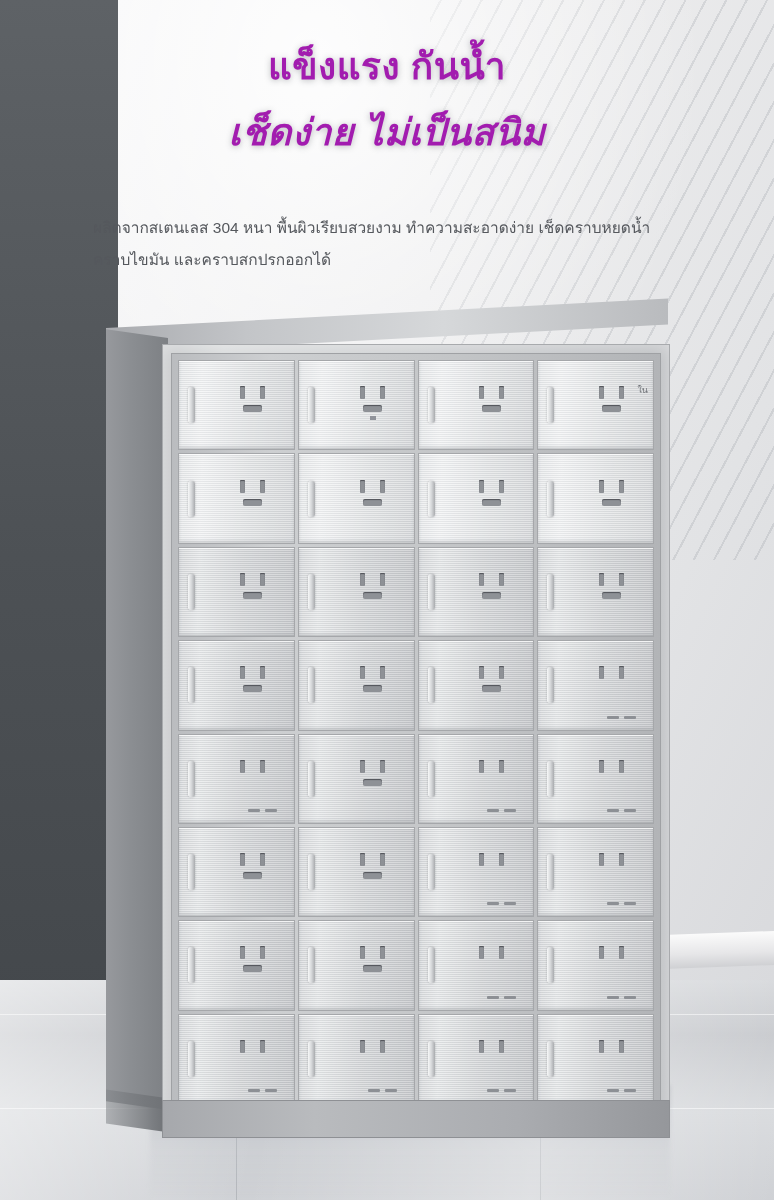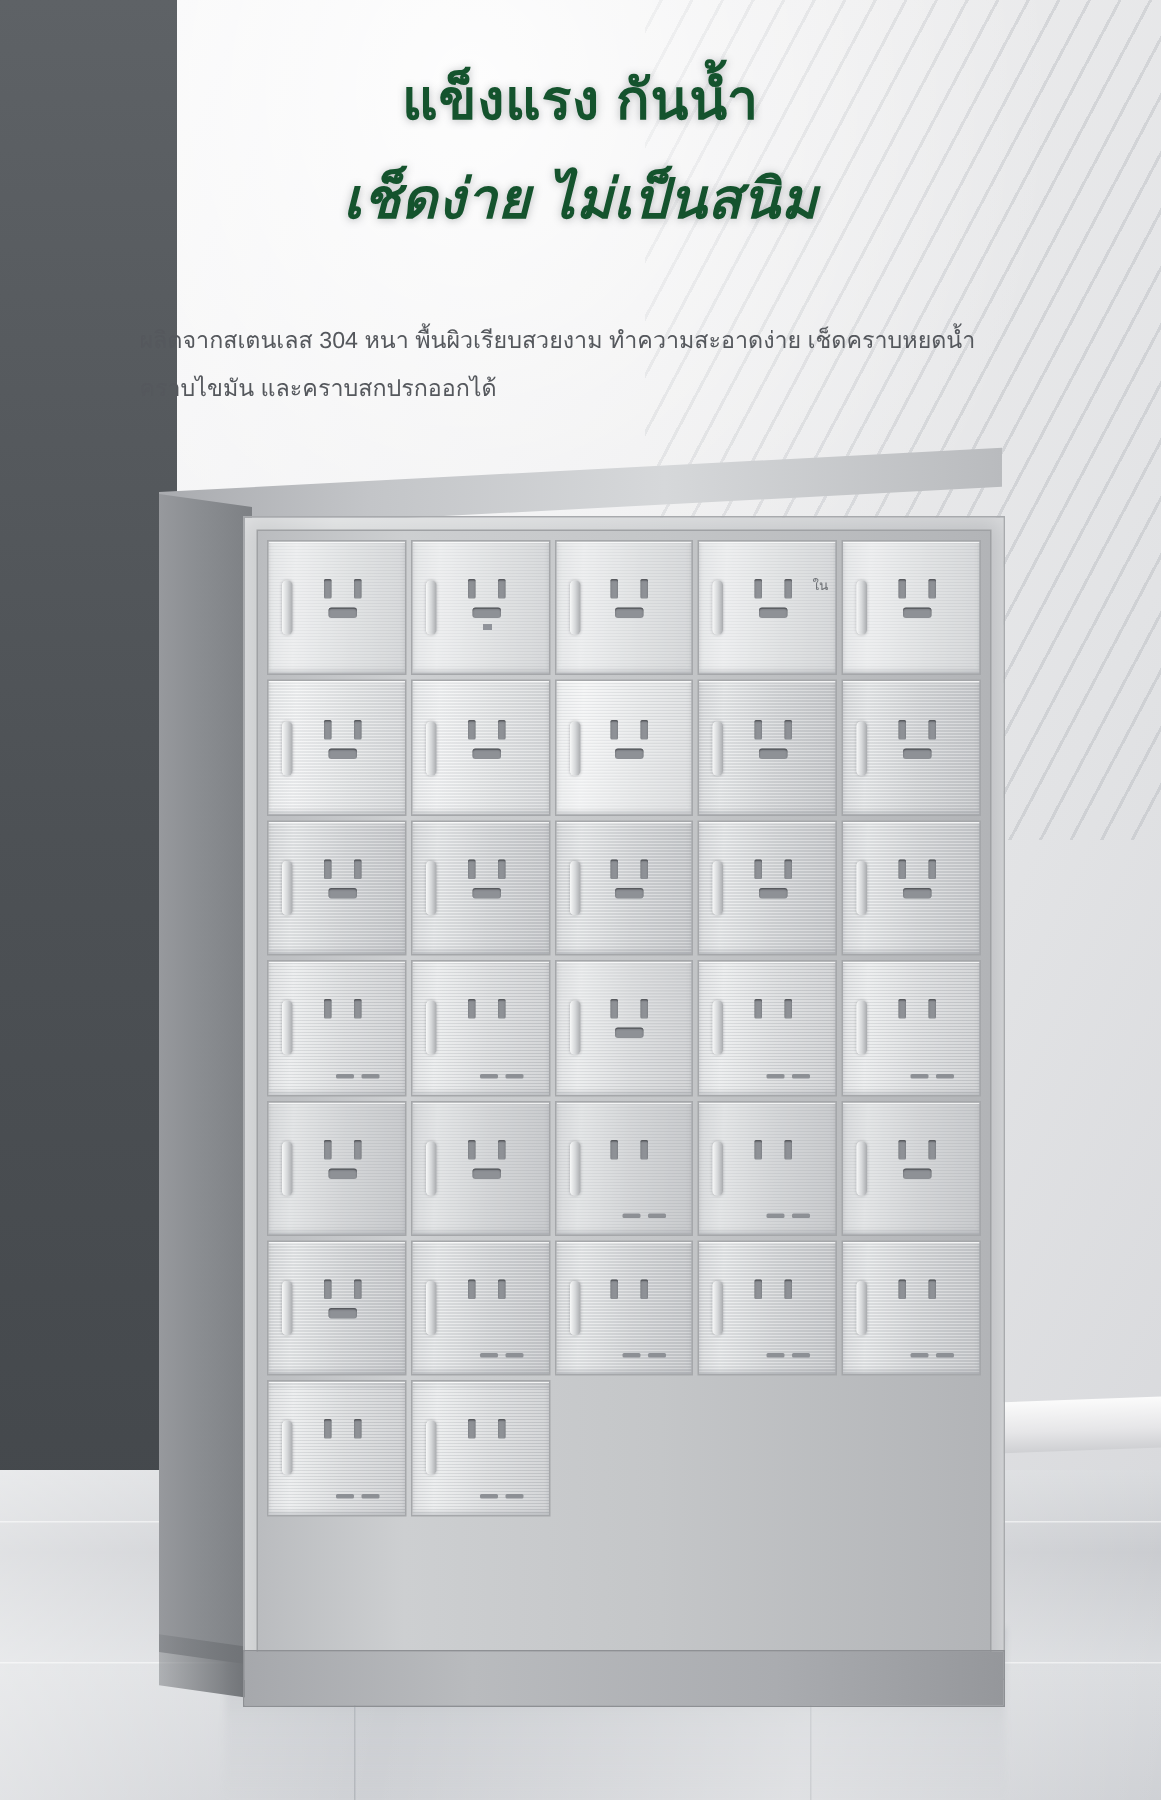--- a/index.html
+++ b/index.html
@@ -92,21 +92,21 @@
     background: linear-gradient(180deg, rgba(140,145,152,0.45) 0%, rgba(170,175,182,0.18) 55%, rgba(200,203,208,0.0) 100%);
     filter: blur(2px);
   }
 
   
   .headline {
     position: absolute;
     left: 0; top: 34px;
     width: 774px;
     text-align: center;
-    color: #14532d;
+    color: #a21caf;
     font-size: 37px;
     font-weight: bold;
     line-height: 66px;
     letter-spacing: 0.5px;
     text-shadow: 0 1px 6px rgba(60,65,72,0.35);
   }
   .headline .line2 { display: block; font-style: italic; }
   .subtext {
     position: absolute;
     left: 93px; top: 212px;
@@ -153,21 +153,21 @@
     position: absolute;
     left: 8px; top: 8px;
     right: 8px; bottom: 8px;
     background: linear-gradient(90deg,#babcbf 0%, #cdcfd1 20%, #c4c6c8 55%, #b2b4b7 100%);
     border: 1px solid #9fa1a4;
   }
   .grid {
     position: absolute;
     inset: 6px;
     display: grid;
-    grid-template-columns: repeat(5, 1fr);
+    grid-template-columns: repeat(4, 1fr);
     grid-template-rows: repeat(8, 1fr);
     gap: 3px;
   }
   .door {
     position: relative;
     background:
       repeating-linear-gradient(180deg,
         rgba(255,255,255,0.30) 0px,
         rgba(255,255,255,0.30) 1px,
         rgba(170,173,177,0.20) 1px,

